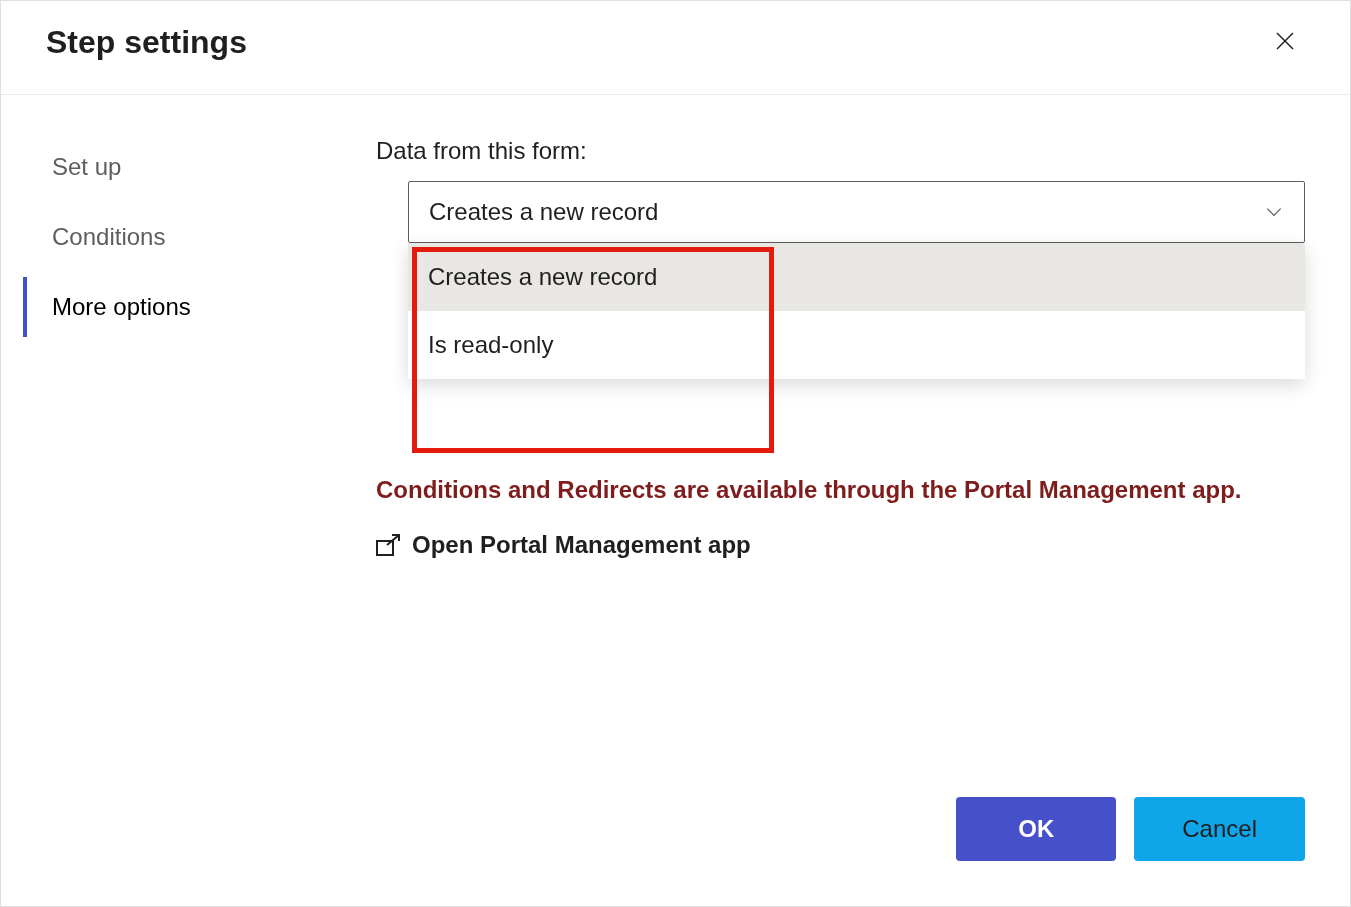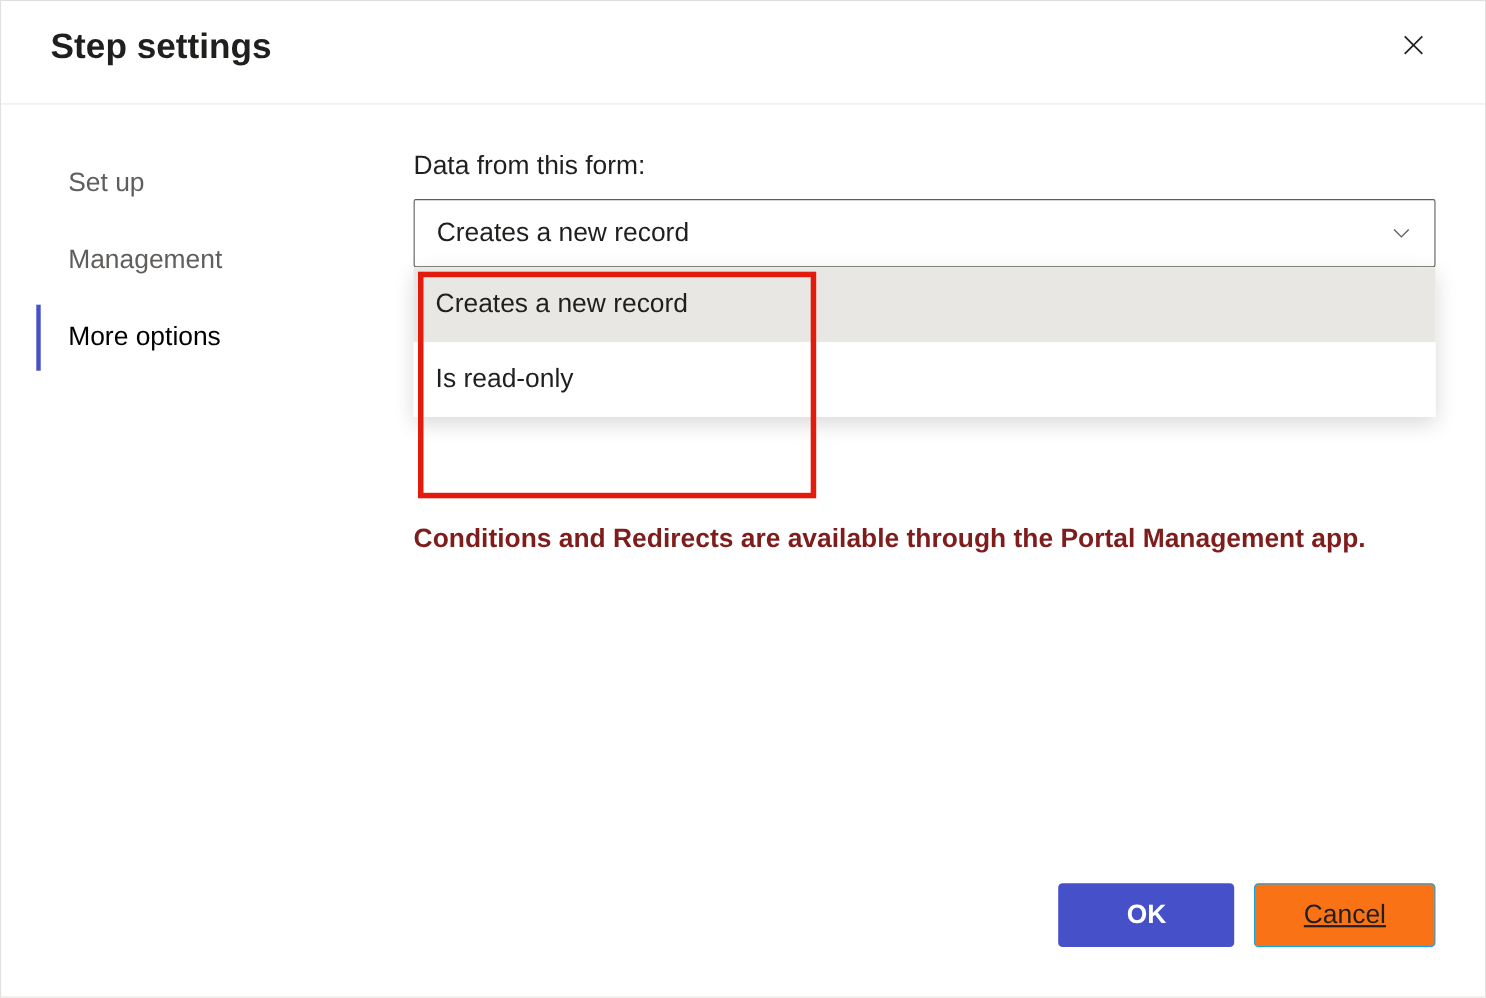--- a/index.html
+++ b/index.html
@@ -45,21 +45,21 @@
       width: 24px;
       height: 24px;
     }
     .dialog-body {
       flex: 1;
       display: flex;
       padding-top: 42px;
     }
     .sidebar {
       width: 345px;
-      padding-left: 32px;
+      padding-left: 22px;
     }
     .sidebar-item {
       padding: 16px 25px;
       font-size: 24px;
       color: #605e5c;
       cursor: pointer;
       border-left: 4px solid transparent;
       margin-bottom: 10px;
     }
     .sidebar-item.active {
@@ -73,20 +73,21 @@
       padding-left: 30px;
     }
     .field-label {
       font-size: 24px;
       font-weight: 400;
       margin-bottom: 16px;
       display: block;
     }
     .select-wrapper {
       position: relative;
+      margin-left: 32px;
     }
     .select-box {
       width: 100%;
       padding: 16px 20px;
       font-size: 24px;
       border: 1px solid #605e5c;
       background: #fff;
       border-radius: 2px;
       display: flex;
       justify-content: space-between;
@@ -164,44 +165,43 @@
       min-width: 160px;
     }
     .btn-primary {
       background: #4651c9;
       color: #fff;
       border: none;
       font-weight: 600;
       margin-left: 24px;
     }
     .btn-secondary {
-      background: #f97316;
-      color: #201f1e;
-      border: 1px solid #0ea5e9;
-      text-decoration: underline;
+      background: #0ea5e9;
+      color: #201f1e;
+      border: 4px solid #0ea5e9;
     }
   </style>
 </head>
 <body>
 
 <div class="dialog">
   <div class="dialog-header">
     <h1 class="dialog-title">Step settings</h1>
     <button class="close-btn">
       <svg viewBox="0 0 24 24" fill="none" stroke="currentColor" stroke-width="1.5">
         <line x1="4" y1="4" x2="20" y2="20"></line>
         <line x1="20" y1="4" x2="4" y2="20"></line>
       </svg>
     </button>
   </div>
 
   <div class="dialog-body">
     <nav class="sidebar">
       <div class="sidebar-item">Set up</div>
-      <div class="sidebar-item">Management</div>
+      <div class="sidebar-item">Conditions</div>
       <div class="sidebar-item active">More options</div>
     </nav>
 
     <div class="main">
       <label class="field-label">Data from this form:</label>
 
       <div class="select-wrapper">
         <div class="select-box">
           <span>Creates a new record</span>
           <svg class="chevron" viewBox="0 0 24 24" fill="none" stroke="#605e5c" stroke-width="1.5">
@@ -212,20 +212,28 @@
         <div class="dropdown-list">
           <div class="dropdown-item">Creates a new record</div>
           <div class="dropdown-item">Is read-only</div>
         </div>
 
         <div class="highlight-box"></div>
       </div>
 
       <p class="hint-text">Conditions and Redirects are available through the Portal Management app.</p>
 
+      <div class="link-row">
+        <svg class="ext-icon" viewBox="0 0 24 22" fill="none" stroke="#201f1e" stroke-width="2">
+          <rect x="1" y="7" width="16" height="14"></rect>
+          <line x1="11" y1="11" x2="23" y2="1"></line>
+          <polyline points="16,1 23,1 23,7"></polyline>
+        </svg>
+        <span class="link-text">Open Portal Management app</span>
+      </div>
     </div>
   </div>
 
   <div class="dialog-footer">
     <button class="btn btn-primary">OK</button>
     <button class="btn btn-secondary">Cancel</button>
   </div>
 </div>
 
 </body></html>

